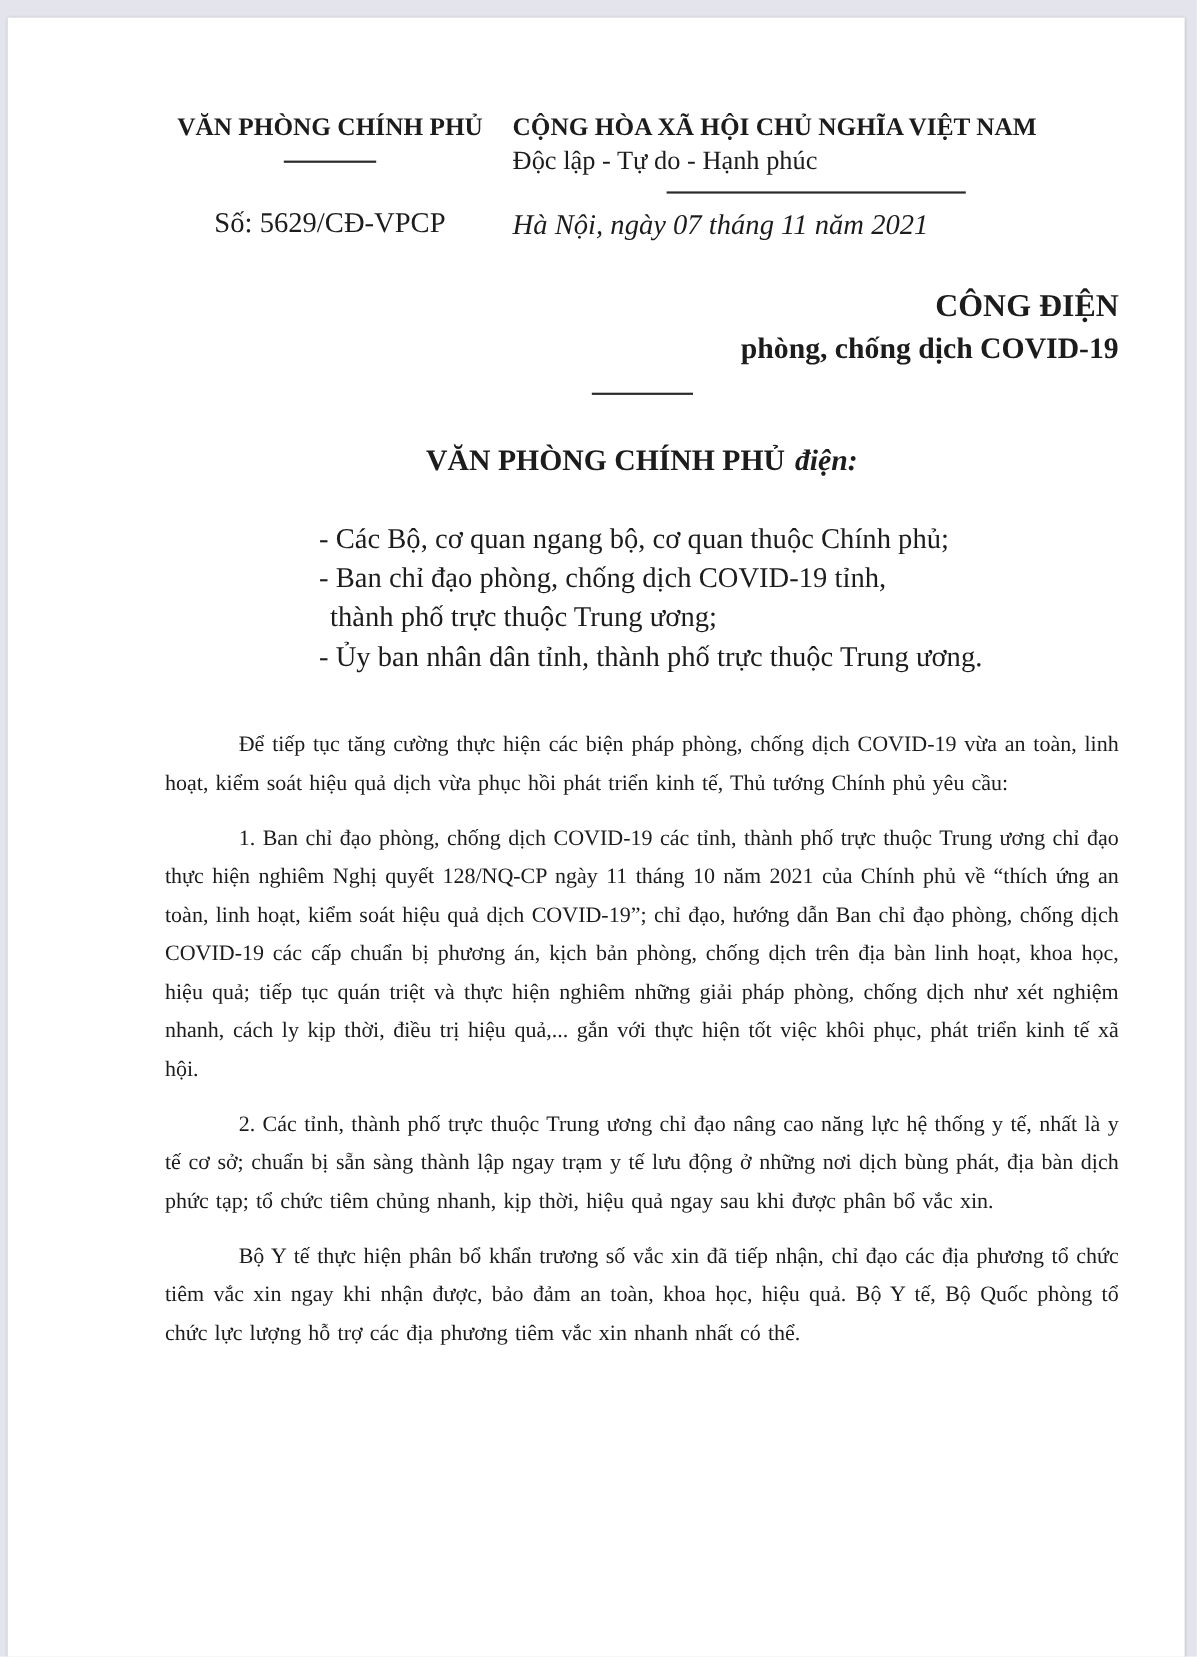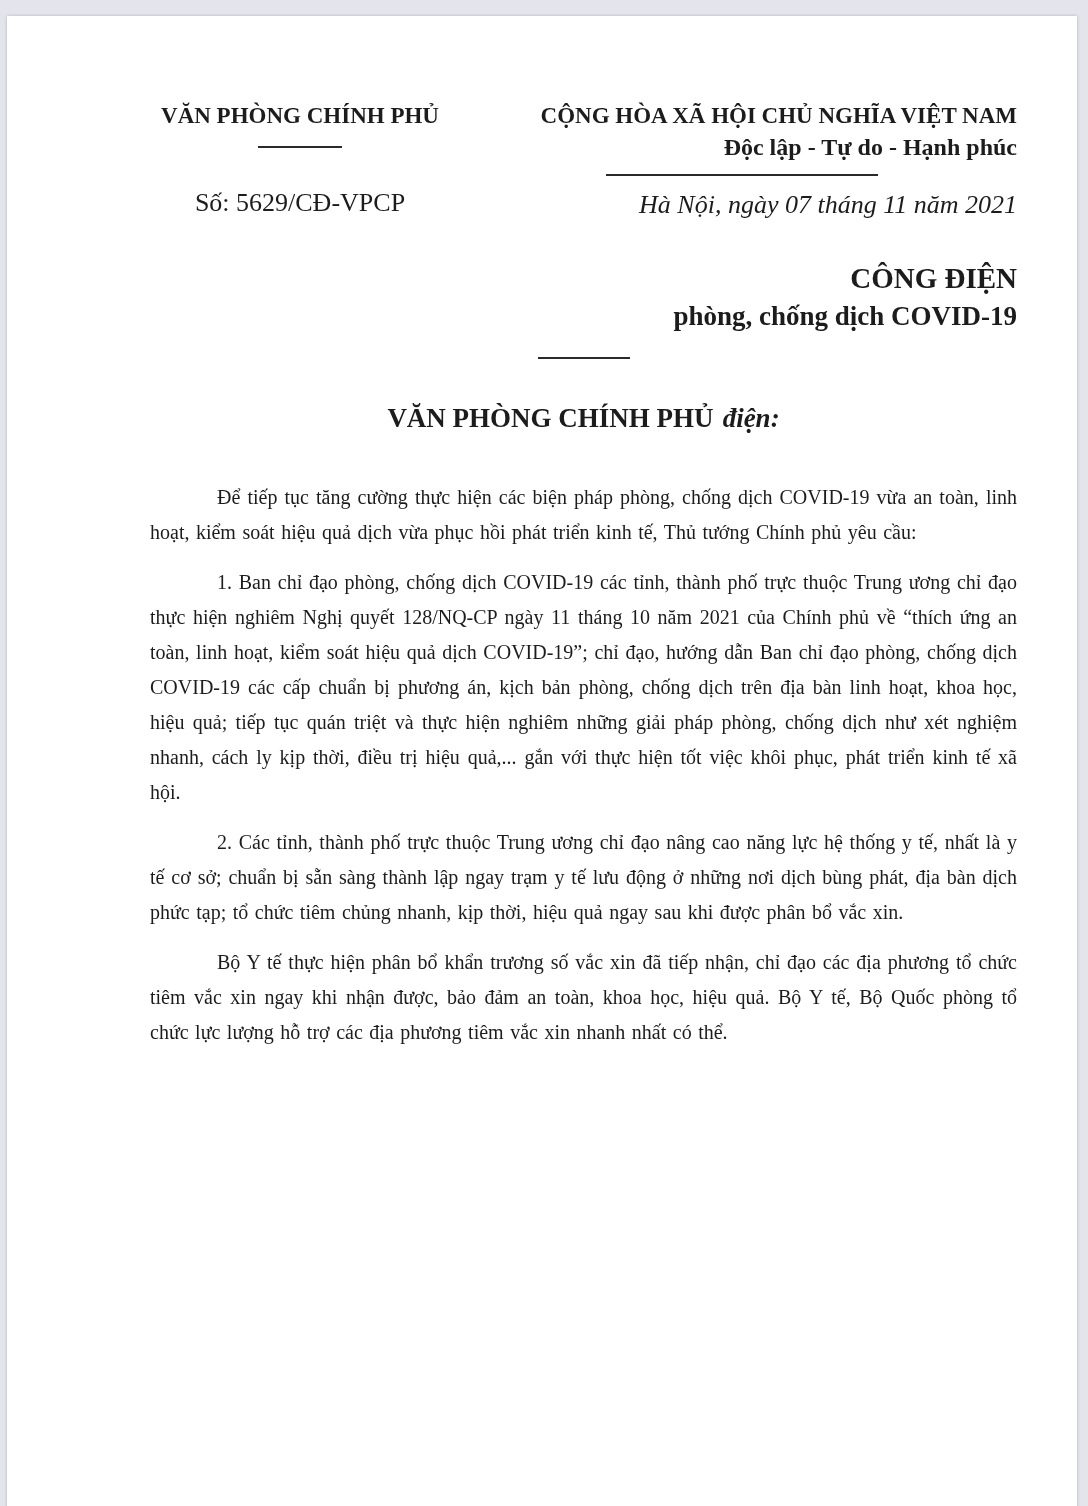--- a/index.html
+++ b/index.html
@@ -51,30 +51,30 @@
     height: 0;
   }
   .doc-number {
     margin-top: 40px;
     font-size: 26px;
     white-space: nowrap;
   }
   .h-right {
     flex: 1;
     margin-left: 16px;
-    text-align: right;
+    text-align: left;
   }
   .national-header {
     font-weight: bold;
     font-size: 23px;
     line-height: 28px;
     white-space: nowrap;
   }
   .national-motto {
-    font-weight: bold;
+    font-weight: normal;
     font-size: 24px;
     line-height: 28px;
     margin-top: 3px;
   }
   .motto-divider {
     width: 272px;
     border-top: 2px solid #2a2a2a;
     margin: 13px auto 0 auto;
     height: 0;
   }
@@ -160,20 +160,26 @@
       <div class="subject">
         <div>phòng, chống dịch COVID-19</div>
       </div>
       <div class="title-divider"></div>
     </div>
 
     <div class="salutation">
       <span>VĂN PHÒNG CHÍNH PHỦ</span><span class="verb">điện:</span>
     </div>
 
+    <div class="recipients">
+      <div>- Các Bộ, cơ quan ngang bộ, cơ quan thuộc Chính phủ;</div>
+      <div>- Ban chỉ đạo phòng, chống dịch COVID-19 tỉnh,</div>
+      <div class="recipient-cont">thành phố trực thuộc Trung ương;</div>
+      <div>- Ủy ban nhân dân tỉnh, thành phố trực thuộc Trung ương.</div>
+    </div>
 
     <div class="body-text">
       <p class="para">Để tiếp tục tăng cường thực hiện các biện pháp phòng, chống dịch COVID-19 vừa an toàn, linh hoạt, kiểm soát hiệu quả dịch vừa phục hồi phát triển kinh tế, Thủ tướng Chính phủ yêu cầu:</p>
       <p class="para">1. Ban chỉ đạo phòng, chống dịch COVID-19 các tỉnh, thành phố trực thuộc Trung ương chỉ đạo thực hiện nghiêm Nghị quyết 128/NQ-CP ngày 11 tháng 10 năm 2021 của Chính phủ về “thích ứng an toàn, linh hoạt, kiểm soát hiệu quả dịch COVID-19”; chỉ đạo, hướng dẫn Ban chỉ đạo phòng, chống dịch COVID-19 các cấp chuẩn bị phương án, kịch bản phòng, chống dịch trên địa bàn linh hoạt, khoa học, hiệu quả; tiếp tục quán triệt và thực hiện nghiêm những giải pháp phòng, chống dịch như xét nghiệm nhanh, cách ly kịp thời, điều trị hiệu quả,... gắn với thực hiện tốt việc khôi phục, phát triển kinh tế xã hội.</p>
       <p class="para">2. Các tỉnh, thành phố trực thuộc Trung ương chỉ đạo nâng cao năng lực hệ thống y tế, nhất là y tế cơ sở; chuẩn bị sẵn sàng thành lập ngay trạm y tế lưu động ở những nơi dịch bùng phát, địa bàn dịch phức tạp; tổ chức tiêm chủng nhanh, kịp thời, hiệu quả ngay sau khi được phân bổ vắc xin.</p>
       <p class="para">Bộ Y tế thực hiện phân bổ khẩn trương số vắc xin đã tiếp nhận, chỉ đạo các địa phương tổ chức tiêm vắc xin ngay khi nhận được, bảo đảm an toàn, khoa học, hiệu quả. Bộ Y tế, Bộ Quốc phòng tổ chức lực lượng hỗ trợ các địa phương tiêm vắc xin nhanh nhất có thể.</p>
     </div>
 
   </div>
 </div>

